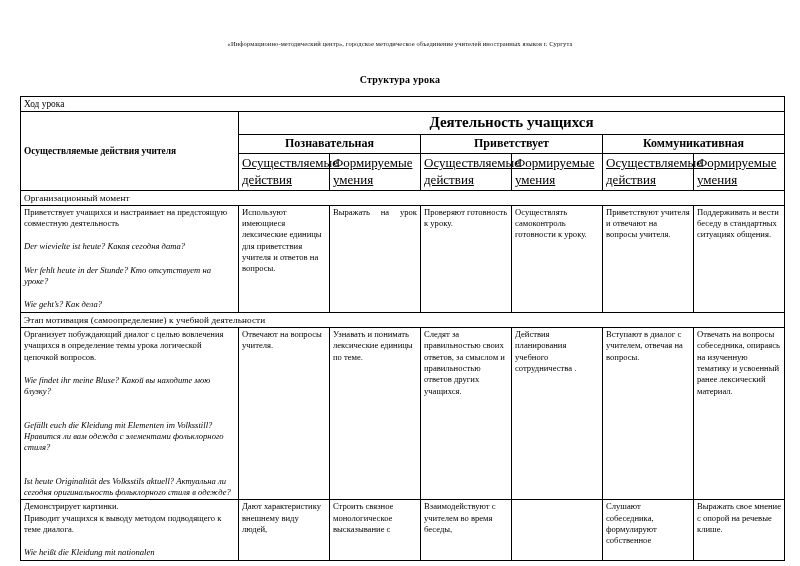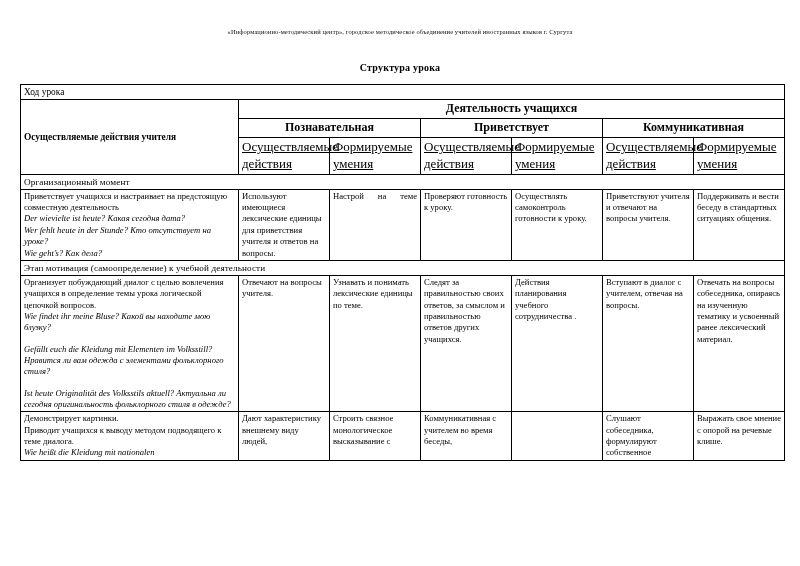--- a/index.html
+++ b/index.html
@@ -13,21 +13,21 @@
     overflow: hidden;
     font-family: "Liberation Serif", "DejaVu Serif", serif;
     color: #000000;
   }
 
   .page {
     position: relative;
     width: 800px;
     height: 566px;
     box-sizing: border-box;
-    padding: 4px 20px;
+    padding: 16px 20px;
     overflow: hidden;
   }
 
   .doc-header {
     text-align: center;
     font-size: 6.5px;
     line-height: 1.2;
     letter-spacing: 0.1px;
     padding-top: 24px;
     color: #111;
@@ -69,21 +69,21 @@
   .hdr-teacher {
     font-weight: bold !important;
     font-size: 9.4px;
     text-align: center;
     vertical-align: middle !important;
     line-height: 1.5;
   }
 
   .hdr-group-main {
     font-weight: bold !important;
-    font-size: 12px;
+    font-size: 15px;
     text-align: center !important;
     vertical-align: middle !important;
   }
 
   .hdr-group {
     font-weight: bold !important;
     font-size: 12px;
     text-align: center !important;
     vertical-align: middle !important;
   }
@@ -108,20 +108,21 @@
   
   .cell-teacher {
     text-align: left;
     padding-right: 5px;
   }
   .cell-teacher p {
     margin: 0;
   }
   .cell-teacher p.ger {
     font-style: italic;
+    margin-top: 12px;
   }
   .cell-teacher p.spacer {
     height: 10px;
     margin: 0;
   }
   .cell-body {
     text-align: left;
   }
   .cell-body.justify {
     text-align: justify;
@@ -176,21 +177,21 @@
           <td colspan="7">Организационный момент</td>
         </tr>
         <tr>
           <td class="cell-teacher">
             <p class="">Приветствует  учащихся и настраивает на предстоящую совместную деятельность</p>
             <p class="ger">Der wievielte ist heute? Какая сегодня дата?</p>
             <p class="ger">Wer fehlt heute in der Stunde? Кто отсутствует на уроке?</p>
             <p class="ger">Wie geht’s? Как дела?</p>
           </td>
           <td class="cell-body">Используют имеющиеся лексические единицы для приветствия учителя и ответов на вопросы.</td>
-          <td class="cell-body justify">Настрой на теме</td>
+          <td class="cell-body justify">Выражать на урок</td>
           <td class="cell-body">Проверяют готовность к уроку.</td>
           <td class="cell-body">Осуществлять самоконтроль готовности к уроку.</td>
           <td class="cell-body">Приветствуют учителя и отвечают на вопросы учителя.</td>
           <td class="cell-body">Поддерживать и вести беседу в стандартных ситуациях общения.</td>
         </tr>
         <tr class="stage-row">
           <td colspan="7">Этап мотивация (самоопределение) к учебной деятельности</td>
         </tr>
         <tr>
           <td class="cell-teacher">
@@ -209,21 +210,21 @@
           <td class="cell-body">Отвечать на вопросы собеседника, опираясь на изученную тематику и усвоенный ранее лексический материал.</td>
         </tr>
         <tr>
           <td class="cell-teacher">
             <p class="">Демонстрирует картинки.</p>
             <p class="">Приводит учащихся к выводу  методом подводящего к теме диалога.</p>
             <p class="ger">Wie heißt die Kleidung  mit nationalen</p>
           </td>
           <td class="cell-body">Дают характеристику внешнему виду людей,</td>
           <td class="cell-body">Строить связное монологическое высказывание с</td>
-          <td class="cell-body">Коммуникативная с учителем во время беседы,</td>
+          <td class="cell-body">Взаимодействуют с учителем во время беседы,</td>
           <td class="cell-body"></td>
           <td class="cell-body">Слушают собеседника, формулируют собственное</td>
           <td class="cell-body">Выражать свое мнение с опорой на речевые клише.</td>
         </tr>
       </tbody>
   </table>
 
 </div>
 
 </body></html>

